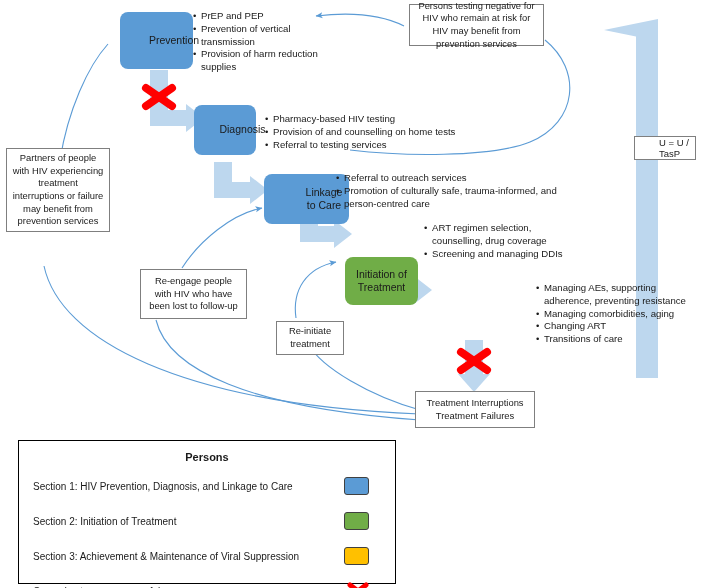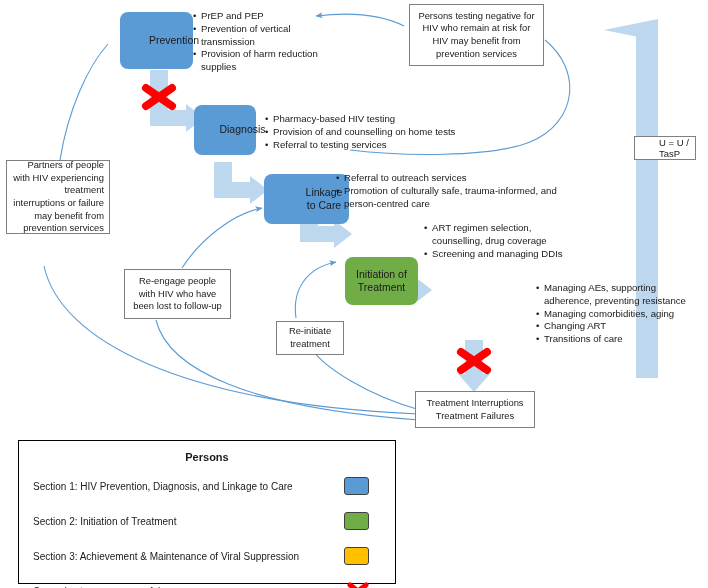--- a/index.html
+++ b/index.html
@@ -191,29 +191,29 @@
     <div>
         <span class="bu">•</span>
       <span class="bt">Changing ART</span>
       </div>
     <div>
         <span class="bu">•</span>
       <span class="bt">Transitions of care</span>
       </div>
   </div>
 
-  <div class="tbox" style="left:409px;top:4px;width:135px;height:62px;">
+  <div class="tbox" style="left:409px;top:4px;width:135px;height:42px;">
     <span>Persons testing negative for HIV who remain at risk for HIV may benefit from prevention services</span>
   </div>
 
-  <div class="tbox" style="left:6px;top:160px;width:104px;height:74px;text-align:right;">
+  <div class="tbox" style="left:6px;top:148px;width:104px;height:84px;">
     <span>Partners of people with HIV experiencing treatment interruptions or failure may benefit from prevention services</span>
   </div>
 
-  <div class="tbox" style="left:124px;top:269px;width:107px;height:50px;">
+  <div class="tbox" style="left:140px;top:269px;width:107px;height:50px;">
     <span>Re-engage people with HIV who have been lost to follow-up</span>
   </div>
 
   <div class="tbox" style="left:276px;top:321px;width:68px;height:34px;">
     <span>Re-initiate treatment</span>
   </div>
 
   <div class="tbox" style="left:415px;top:391px;width:120px;height:37px;">
     <span>Treatment Interruptions Treatment Failures</span>
   </div>

